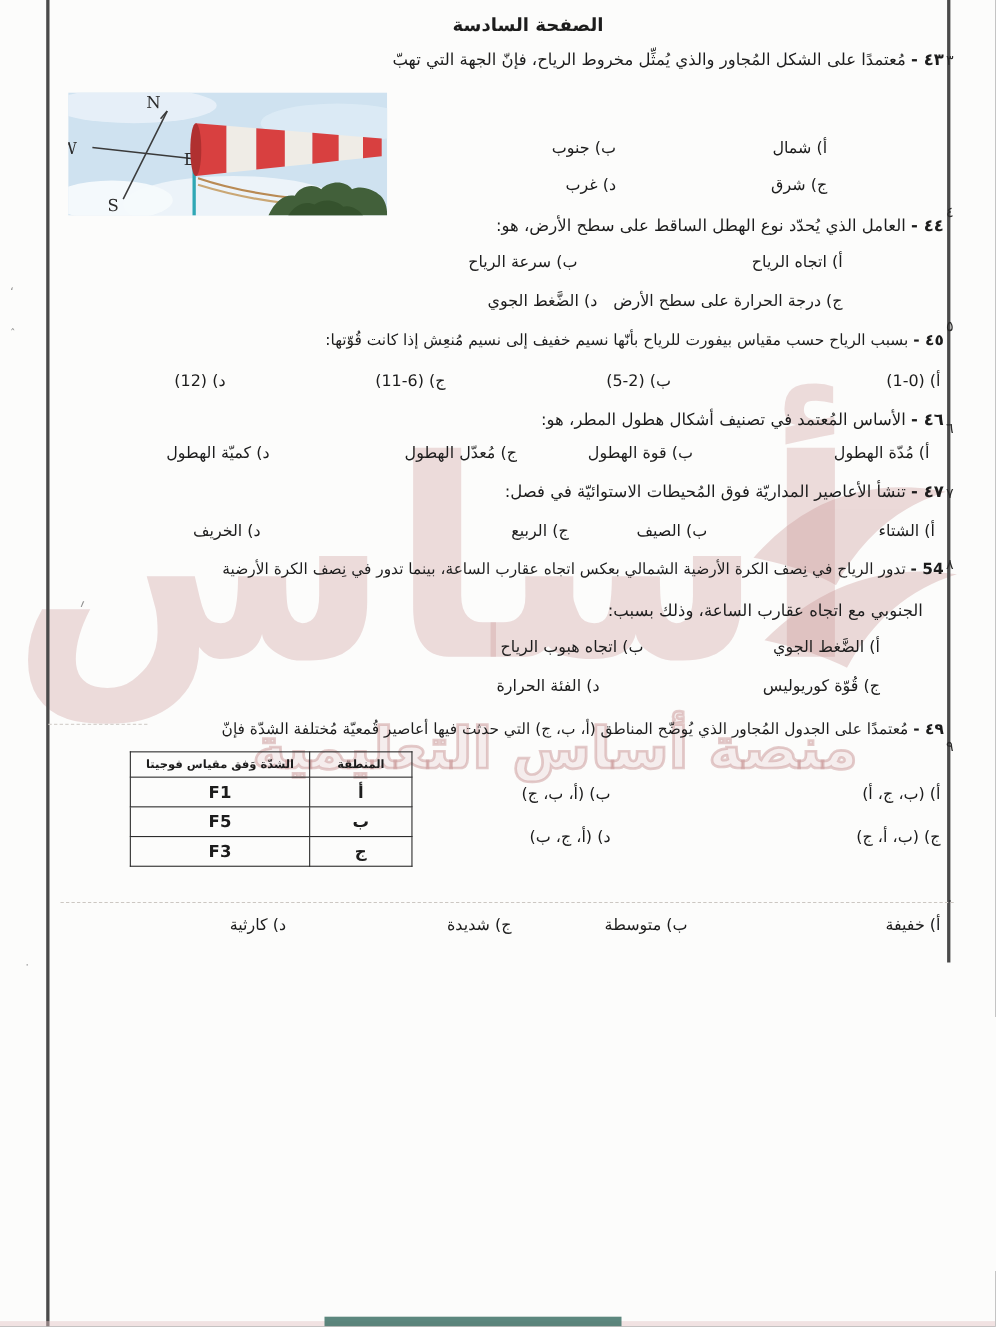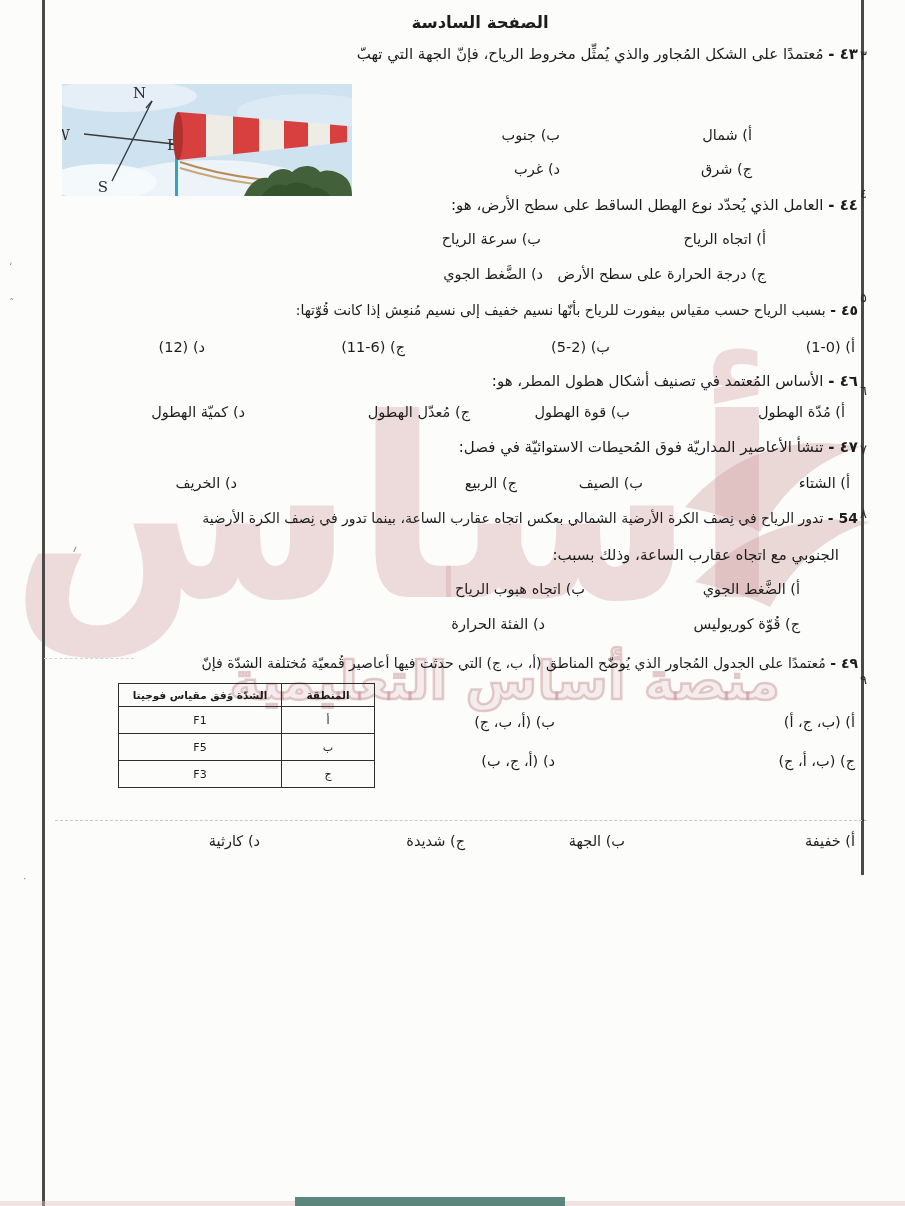--- a/index.html
+++ b/index.html
@@ -15,21 +15,21 @@
   .qline.indent{right:66px;}
   .qnum{font-weight:600;}
   .optrow{position:absolute;left:0;right:0;height:24px;}
   .opt{position:absolute;top:0;white-space:nowrap;font-size:14.5px;}
   .ltr{direction:ltr;unicode-bidi:isolate;}
   .fig{position:absolute;left:62px;top:84px;width:290px;height:112px;}
   .w-table{position:absolute;top:683px;left:118px;border-collapse:collapse;direction:rtl;
            background:transparent;}
   .w-table th,.w-table td{border:1.6px solid #2d2d2d;text-align:center;vertical-align:middle;}
   .w-table th{font-size:10.5px;font-weight:700;padding:5px 6px;}
-  .w-table td{font-size:11px;height:24px;}
+  .w-table td{font-size:15px;height:24px;font-weight:bold;}
   .col-region{width:80px;}
   .col-intensity{width:150px;}
   .endmark{position:absolute;top:922px;left:320px;width:320px;text-align:center;
            font-weight:700;font-size:16px;}
   .watermark{position:absolute;left:120px;top:392px;width:660px;text-align:right;
              pointer-events:none;z-index:0;}
   .wm-logo{font-size:250px;line-height:0.95;font-weight:700;color:rgba(198,142,142,0.30);}
   .wm-sub{margin-top:21px;font-size:52px;font-weight:700;letter-spacing:2px;
           color:rgba(222,185,185,0.22);-webkit-text-stroke:2.5px rgba(198,142,142,0.45);}
   .wm-book{position:absolute;left:555px;top:20px;opacity:0.32;}
@@ -130,21 +130,21 @@
     </div>
 
     <div class="qline" style="top:195px">
       <span class="qnum">٤٤ -</span>
       <span>العامل الذي يُحدّد نوع الهطل الساقط على سطح الأرض، هو:</span>
     </div>
     <div class="optrow" style="top:231px">
       <span class="opt" style="right:139px">
         <span>أ)</span>
         <span>اتجاه الرياح</span></span>
-      <span class="opt" style="right:364px">
+      <span class="opt" style="right:380px">
         <span>ب)</span>
         <span>سرعة الرياح</span></span>
     </div>
     <div class="optrow" style="top:266px">
       <span class="opt" style="right:139px">
         <span>ج)</span>
         <span>درجة الحرارة على سطح الأرض</span></span>
       <span class="opt" style="right:362px">
         <span>د)</span>
         <span>الضَّغط الجوي</span></span>
@@ -273,21 +273,21 @@
     </div>
 
     <div class="dashline"></div>
     <div class="dashline small"></div>
     <div class="optrow" style="top:833px">
       <span class="opt" style="right:50px">
         <span>أ)</span>
         <span>خفيفة</span></span>
       <span class="opt" style="right:280px">
         <span>ب)</span>
-        <span>الجهة</span></span>
+        <span>متوسطة</span></span>
       <span class="opt" style="right:440px">
         <span>ج)</span>
         <span>شديدة</span></span>
       <span class="opt" style="right:645px">
         <span>د)</span>
         <span>كارثية</span></span>
     </div>
 
 
     <span class="edge-digit" style="top:48px">٣</span>

